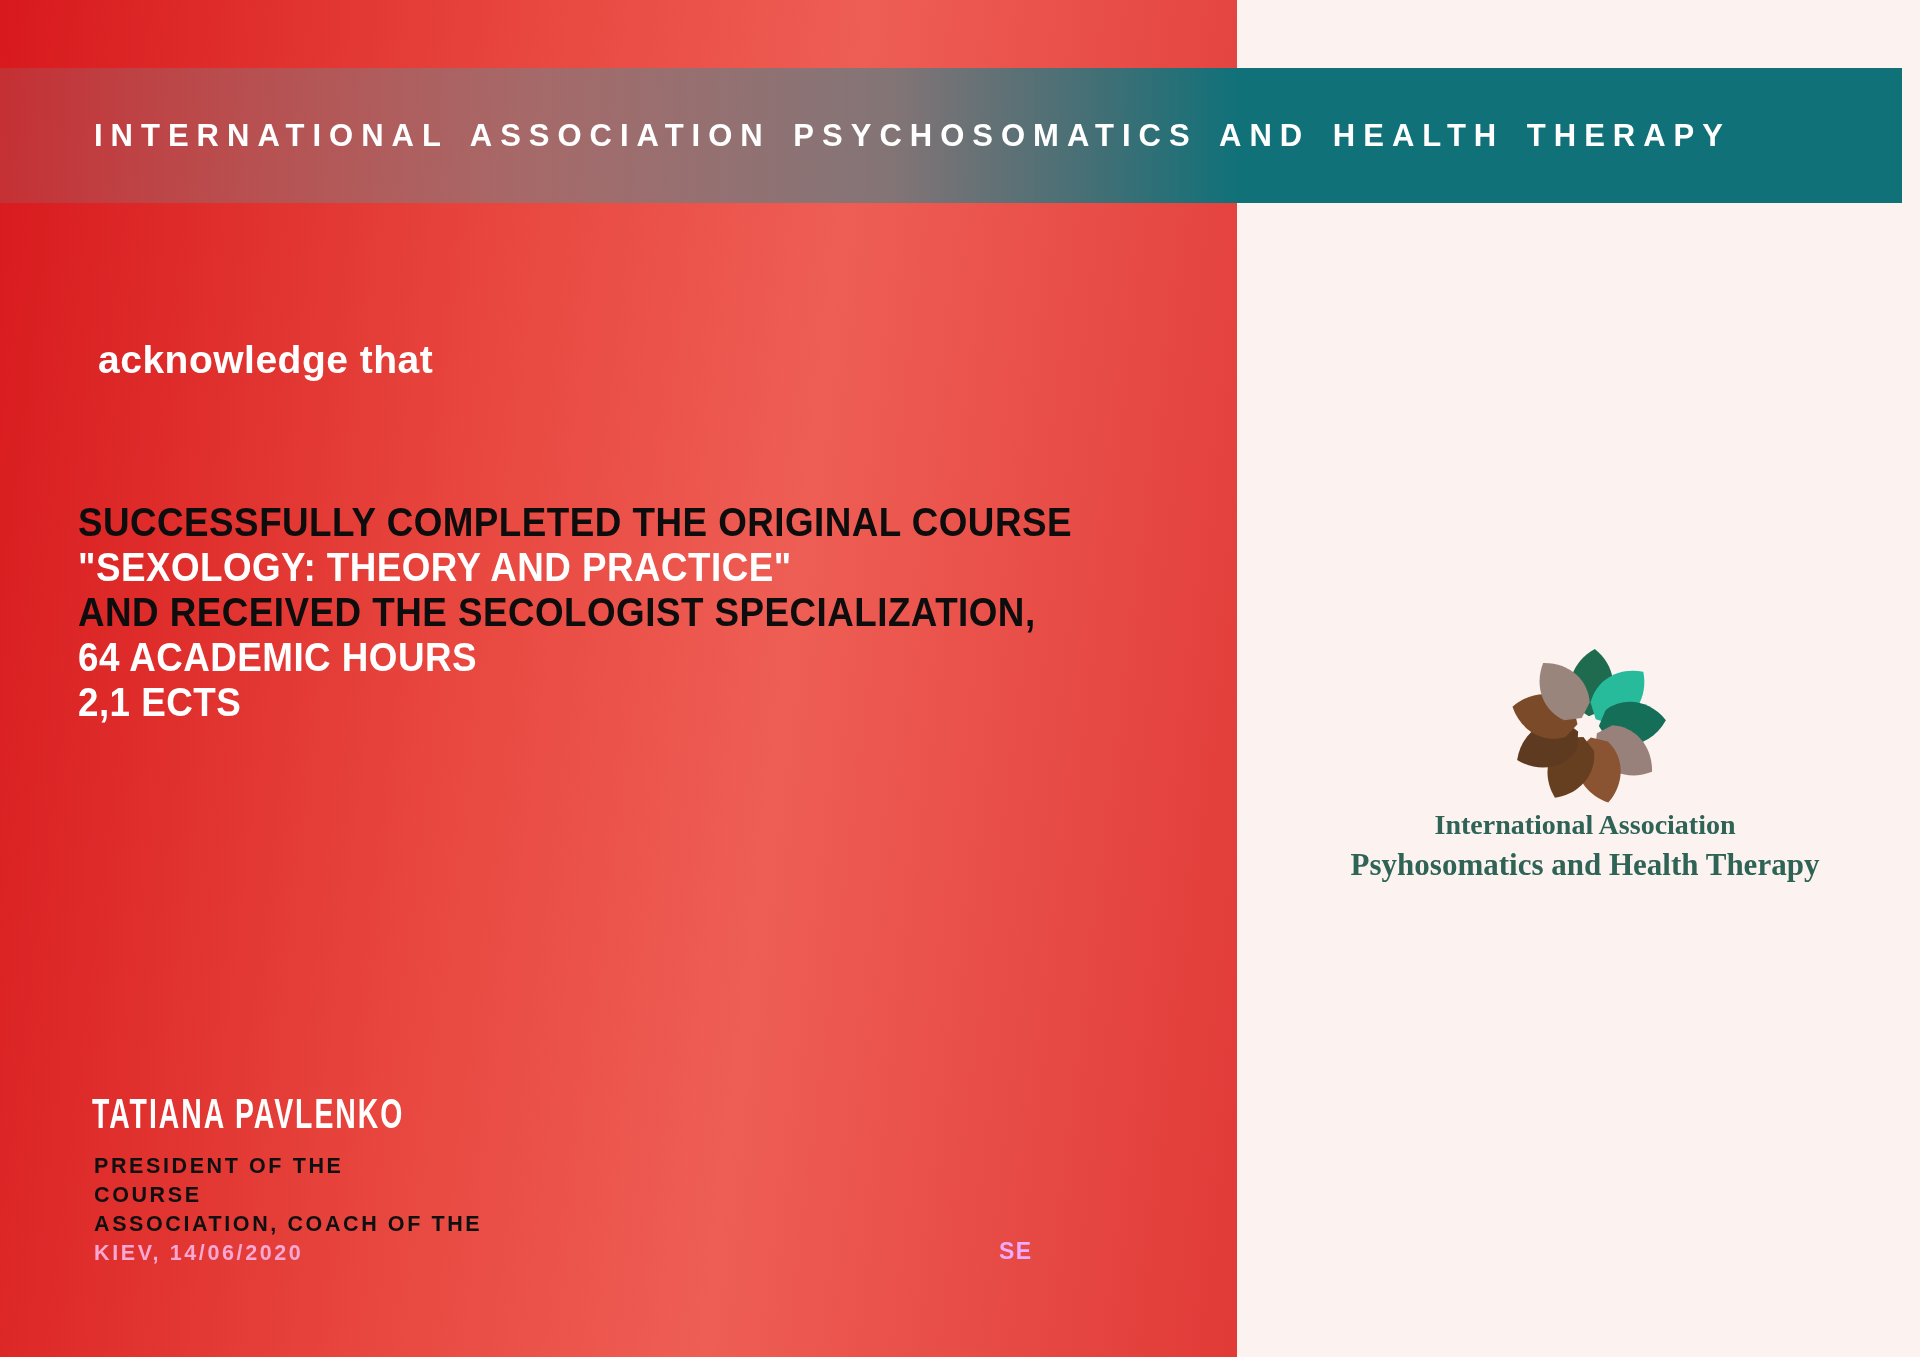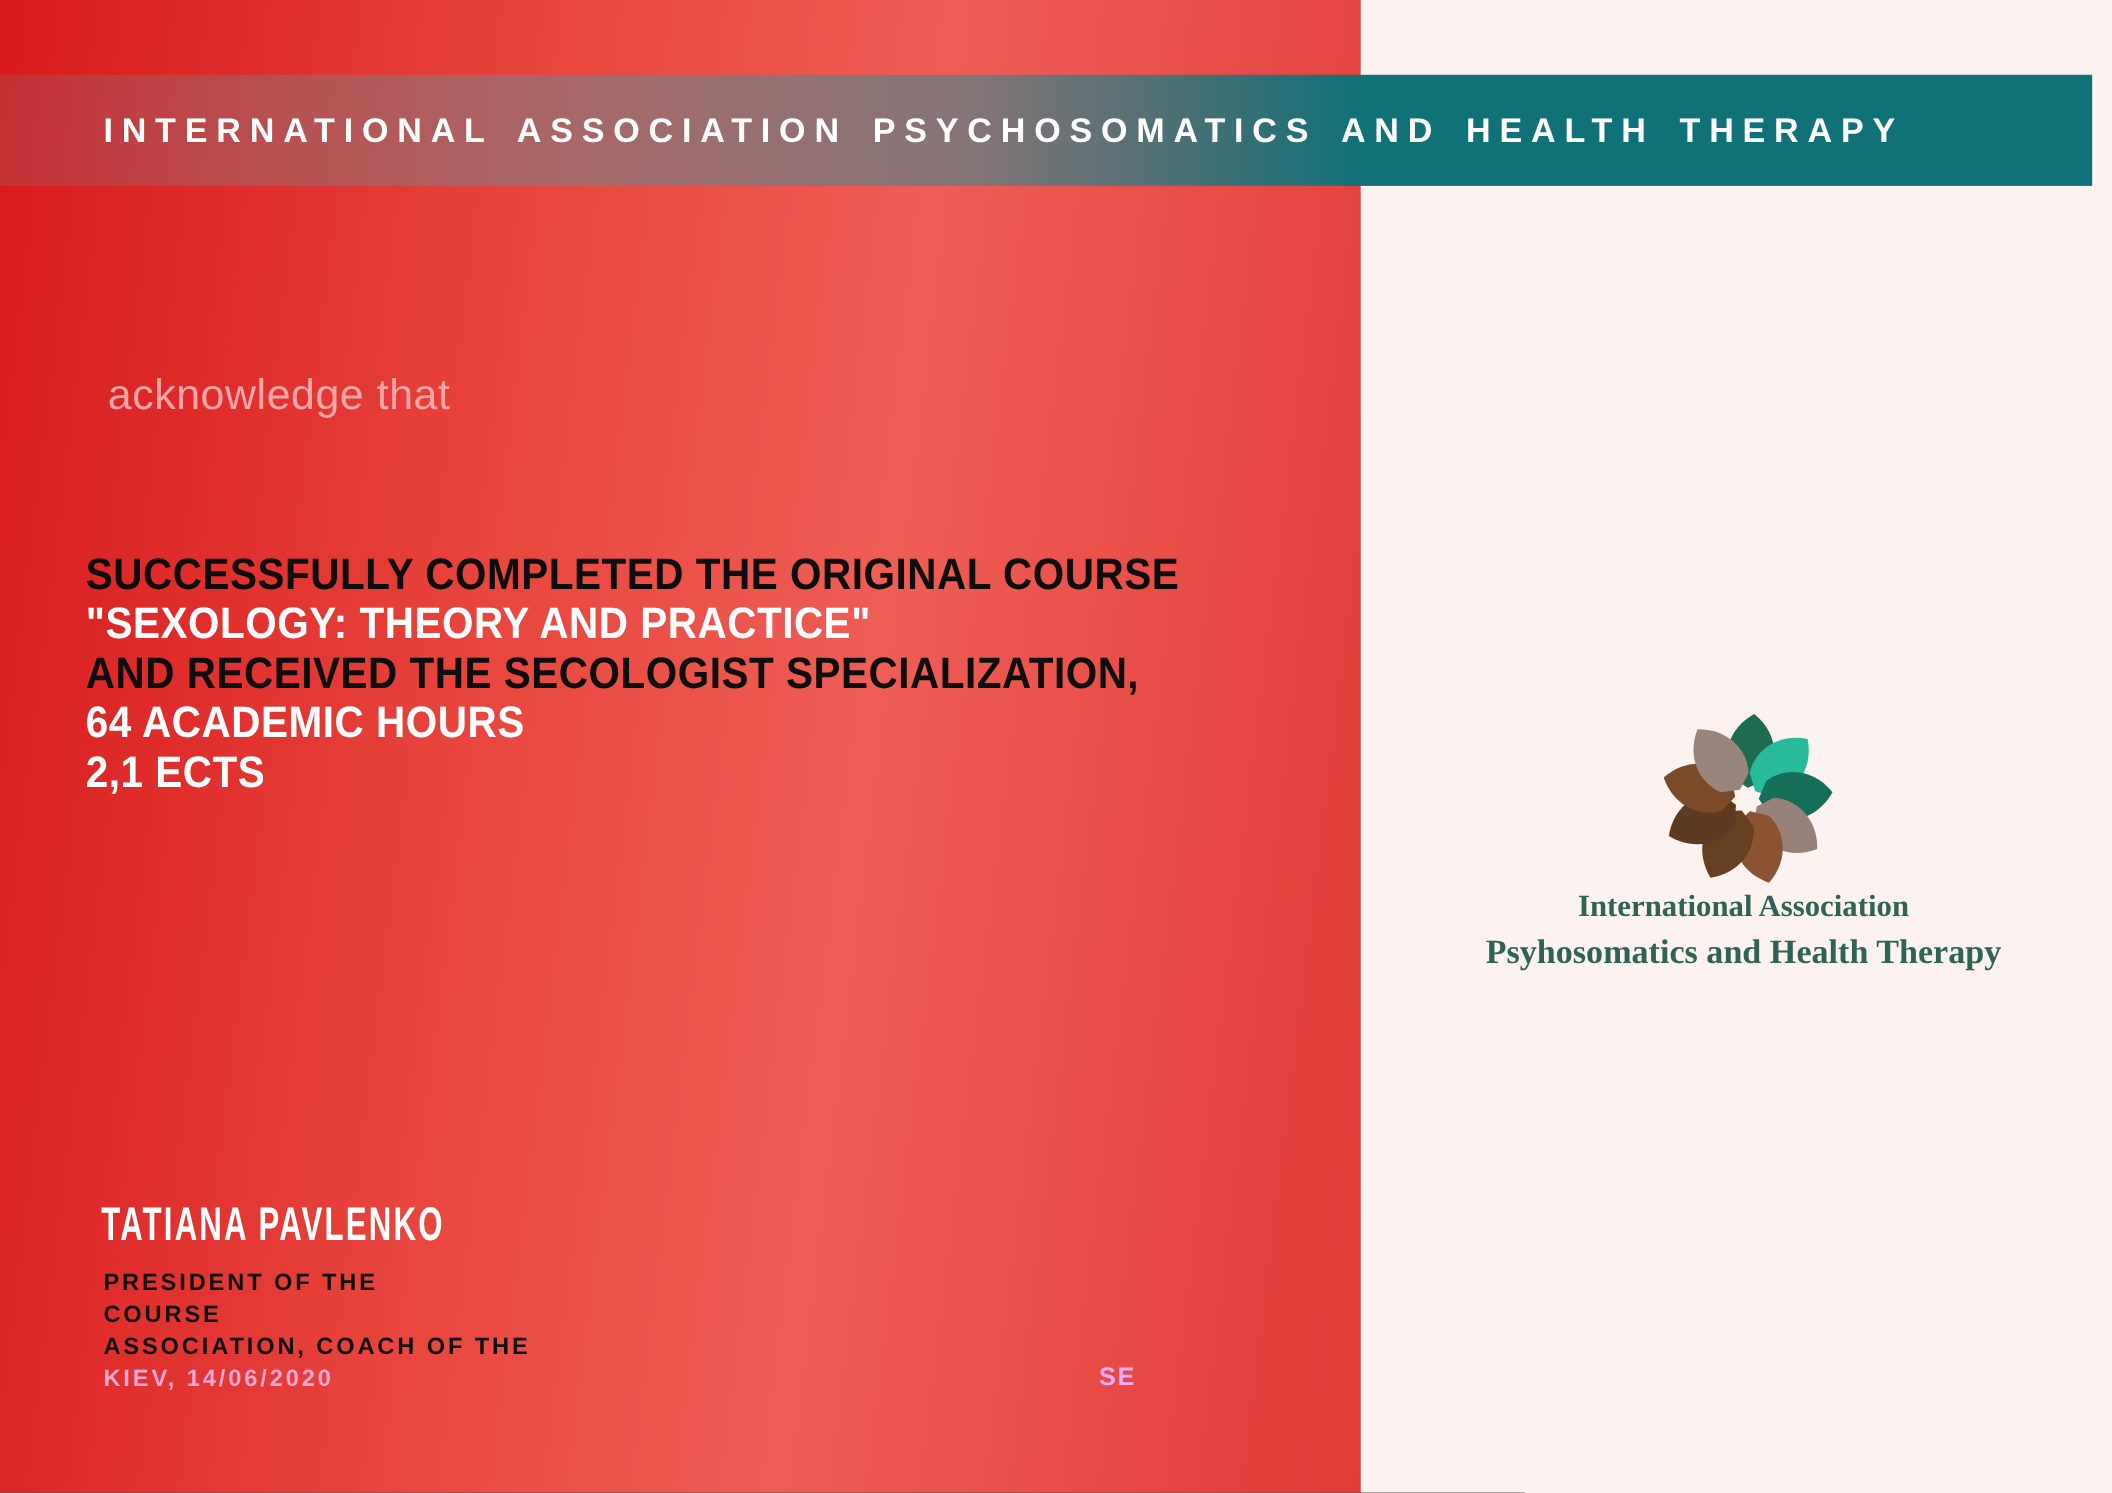--- a/index.html
+++ b/index.html
@@ -26,21 +26,21 @@
     position: absolute;
     left: 1237px; top: 0;
     width: 683px; height: 1357px;
     background: #fcf2f0;
   }
 
   
   .banner {
     position: absolute;
     left: 0; top: 68px;
-    width: 1902px; height: 101px;
+    width: 1902px; height: 135px;
     box-sizing: border-box;
     display: flex;
     align-items: center;
     padding-left: 94px;
     background: linear-gradient(90deg,
       rgba(125,125,130,0.22) 0%,
       rgba(125,125,130,0.62) 28%,
       rgba(112,120,124,0.85) 47%,
       rgba(55,113,120,0.95) 58%,
       #117179 65%,
@@ -53,23 +53,23 @@
     letter-spacing: 8px;
     word-spacing: 6px;
     white-space: nowrap;
   }
 
   
   .acknowledge {
     position: absolute;
     left: 98px; top: 338px;
     font-size: 39px;
-    font-weight: 400;
+    font-weight: 700;
     letter-spacing: 0.5px;
-    color: #fca5a5;
+    color: #ffffff;
   }
 
   
   .course-block {
     position: absolute;
     left: 78px; top: 500px;
     transform: scaleX(0.92);
     transform-origin: left top;
     font-weight: 700;
     font-size: 40px;

